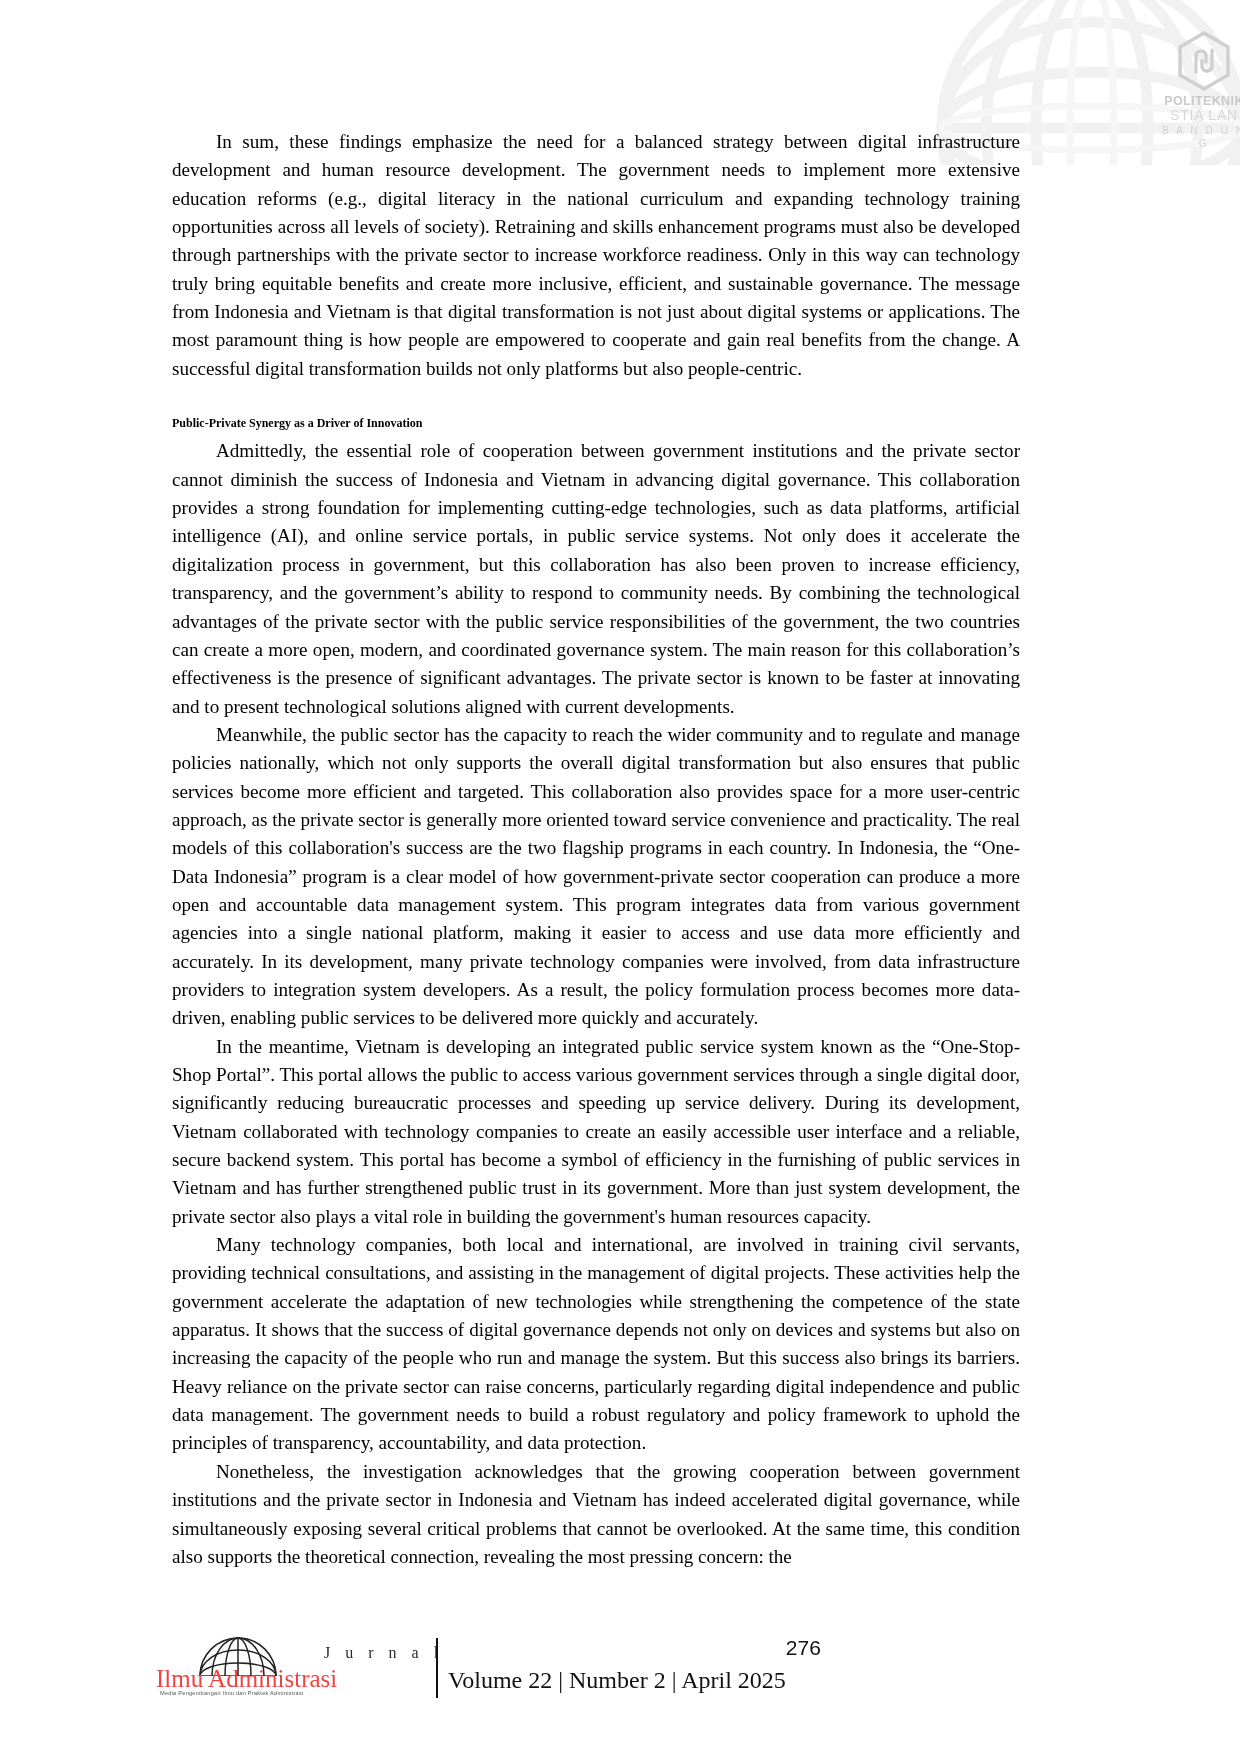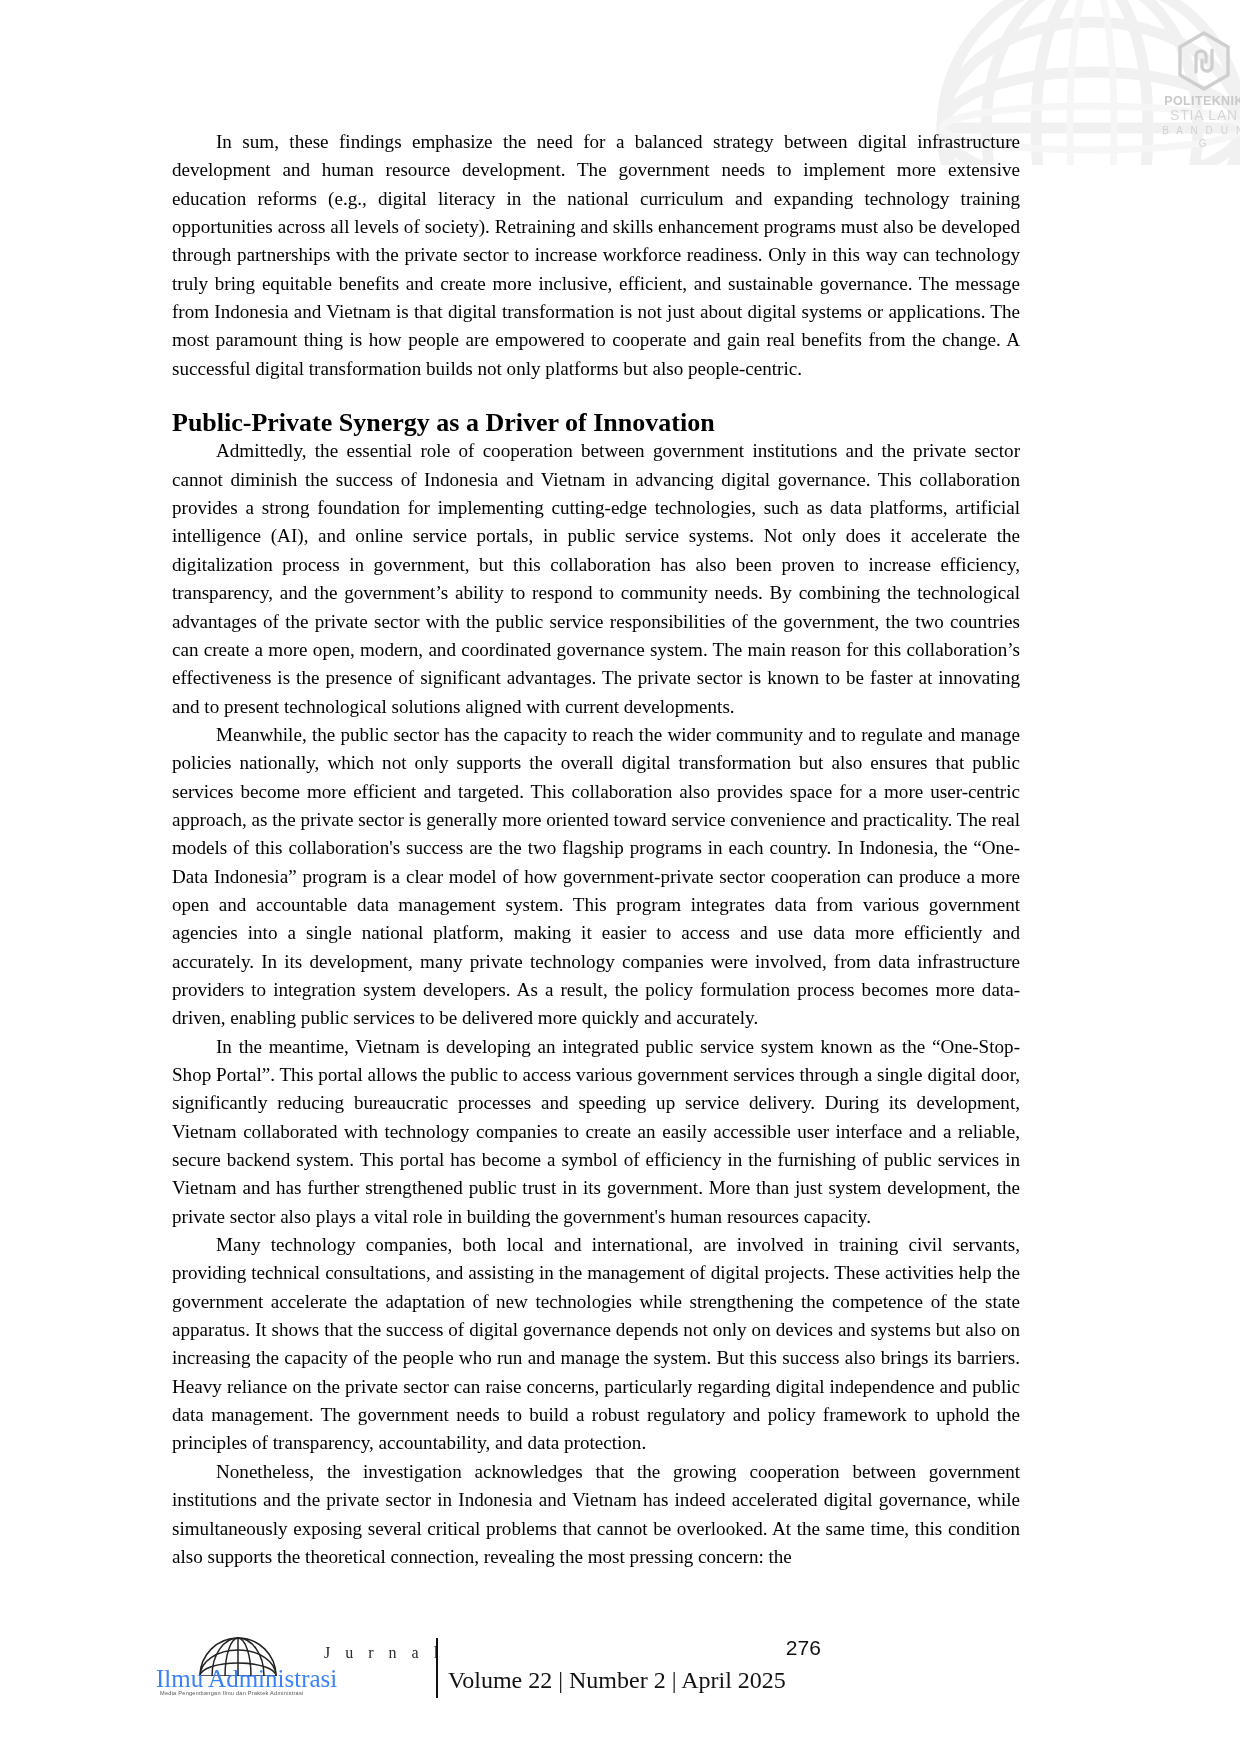--- a/index.html
+++ b/index.html
@@ -86,21 +86,21 @@
     text-justify: inter-word;
     font-size: 19.1px;
     line-height: 28.35px;
     text-indent: 44px;
     hyphens: none;
   }
 
   h2.section-heading {
     margin: 0;
     padding: 0;
-    font-size: 26px;
+    font-size: 12px;
     line-height: 28.35px;
     font-weight: bold;
     text-align: left;
     text-indent: 0;
   }
   .gap-before-heading { height: 26px; }
 
   
   .footer {
     position: absolute;
@@ -140,21 +140,21 @@
     font-size: 16px;
     letter-spacing: 5.5px;
     color: #2a2a2a;
   }
   .journal-mark .jm-ilmu {
     position: absolute;
     left: 2px;
     top: 31px;
     font-family: "Liberation Serif", serif;
     font-size: 25px;
-    color: #3b82f6;
+    color: #ef4444;
     white-space: nowrap;
   }
   .journal-mark .jm-tagline {
     position: absolute;
     left: 6px;
     top: 56px;
     font-family: "Liberation Sans", sans-serif;
     font-size: 5.6px;
     letter-spacing: 0.25px;
     color: #555;

